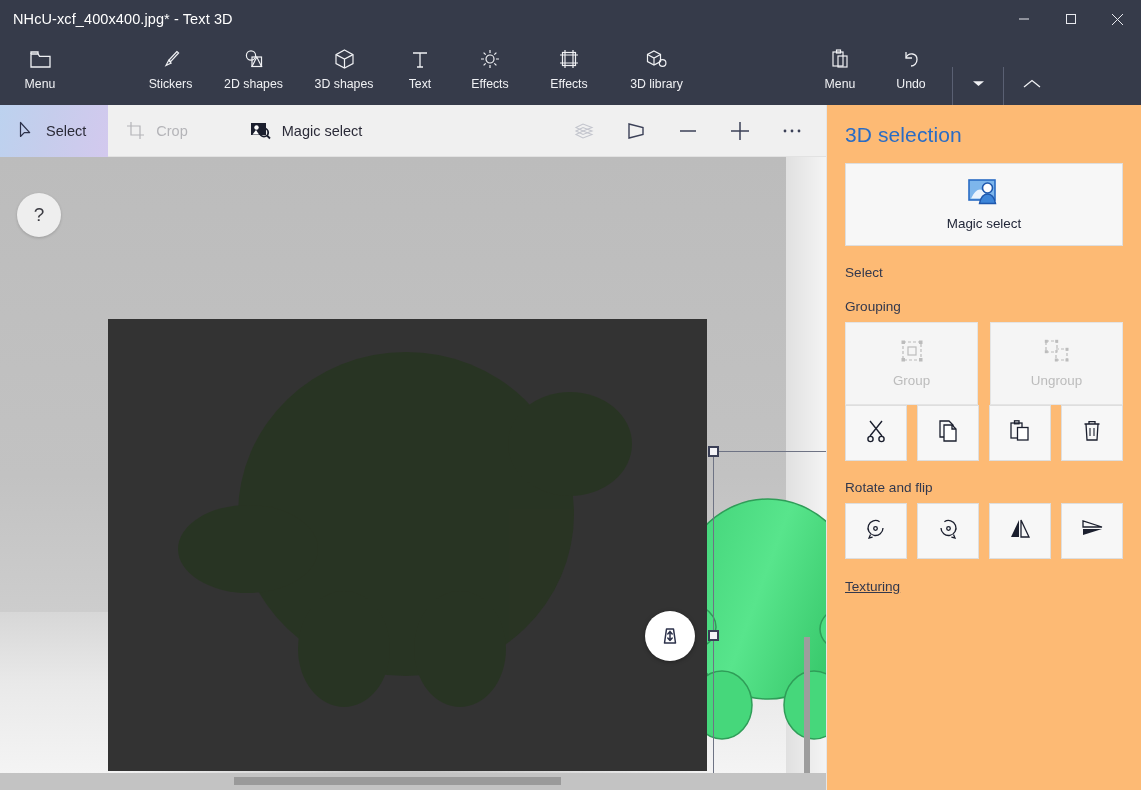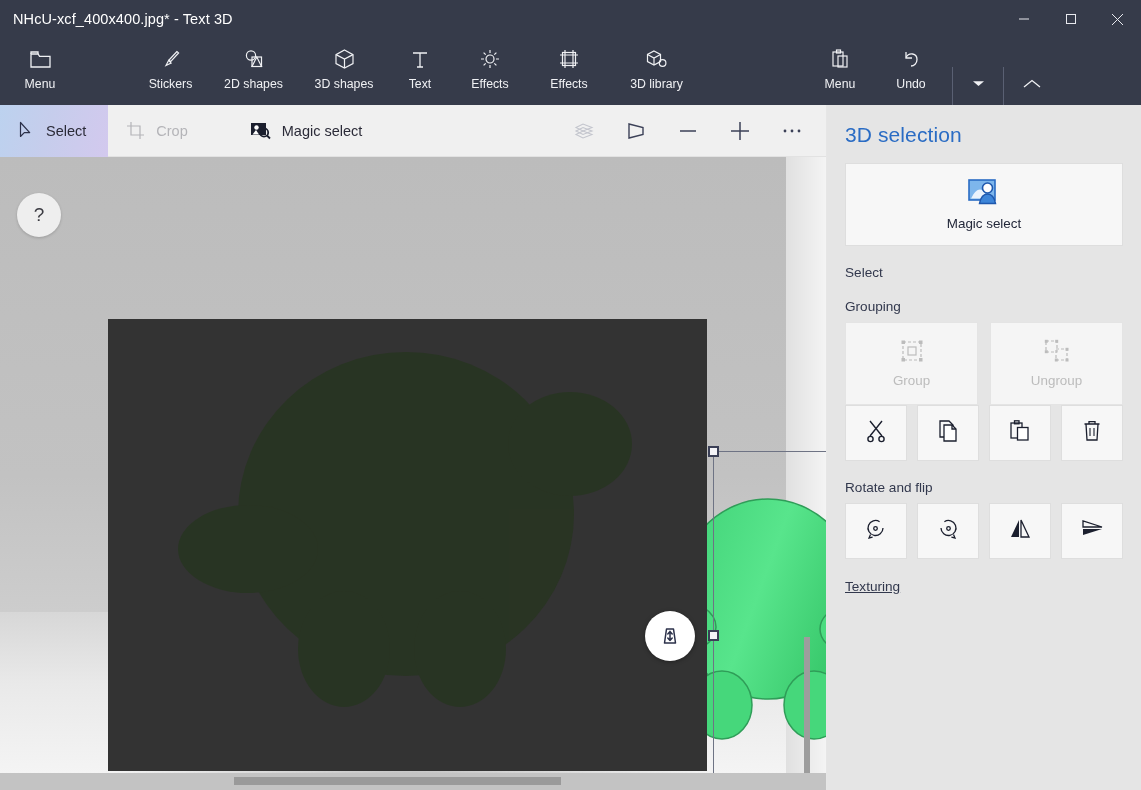--- a/index.html
+++ b/index.html
@@ -138,21 +138,21 @@
     background: #9a9a9a; border-radius: 0;
   }
   .vscroll-thumb {
     position: absolute; left: 804px; top: 480px; width: 6px; height: 215px;
     background: #9d9d9d;
   }
 
   
   .panel {
     position: absolute; top: 105px; left: 826px; width: 315px; height: 685px;
-    background: #e5e5e5; overflow: hidden;
+    background: #fdba74; overflow: hidden;
     border-left: 1px solid #e6e6e6;
   }
   .panel-title {
     color: #2a6cc4; font-size: 21px; padding: 18px 0 0 18px; letter-spacing: .1px;
   }
   .panel-section {
     font-size: 13.6px; color: #32384d; padding: 0 0 0 18px; margin-top: 19px; margin-bottom: 8px;
   }
   .big-row { display: flex; gap: 12px; padding: 0 18px; margin-top: 16px; }
   .big-btn {

